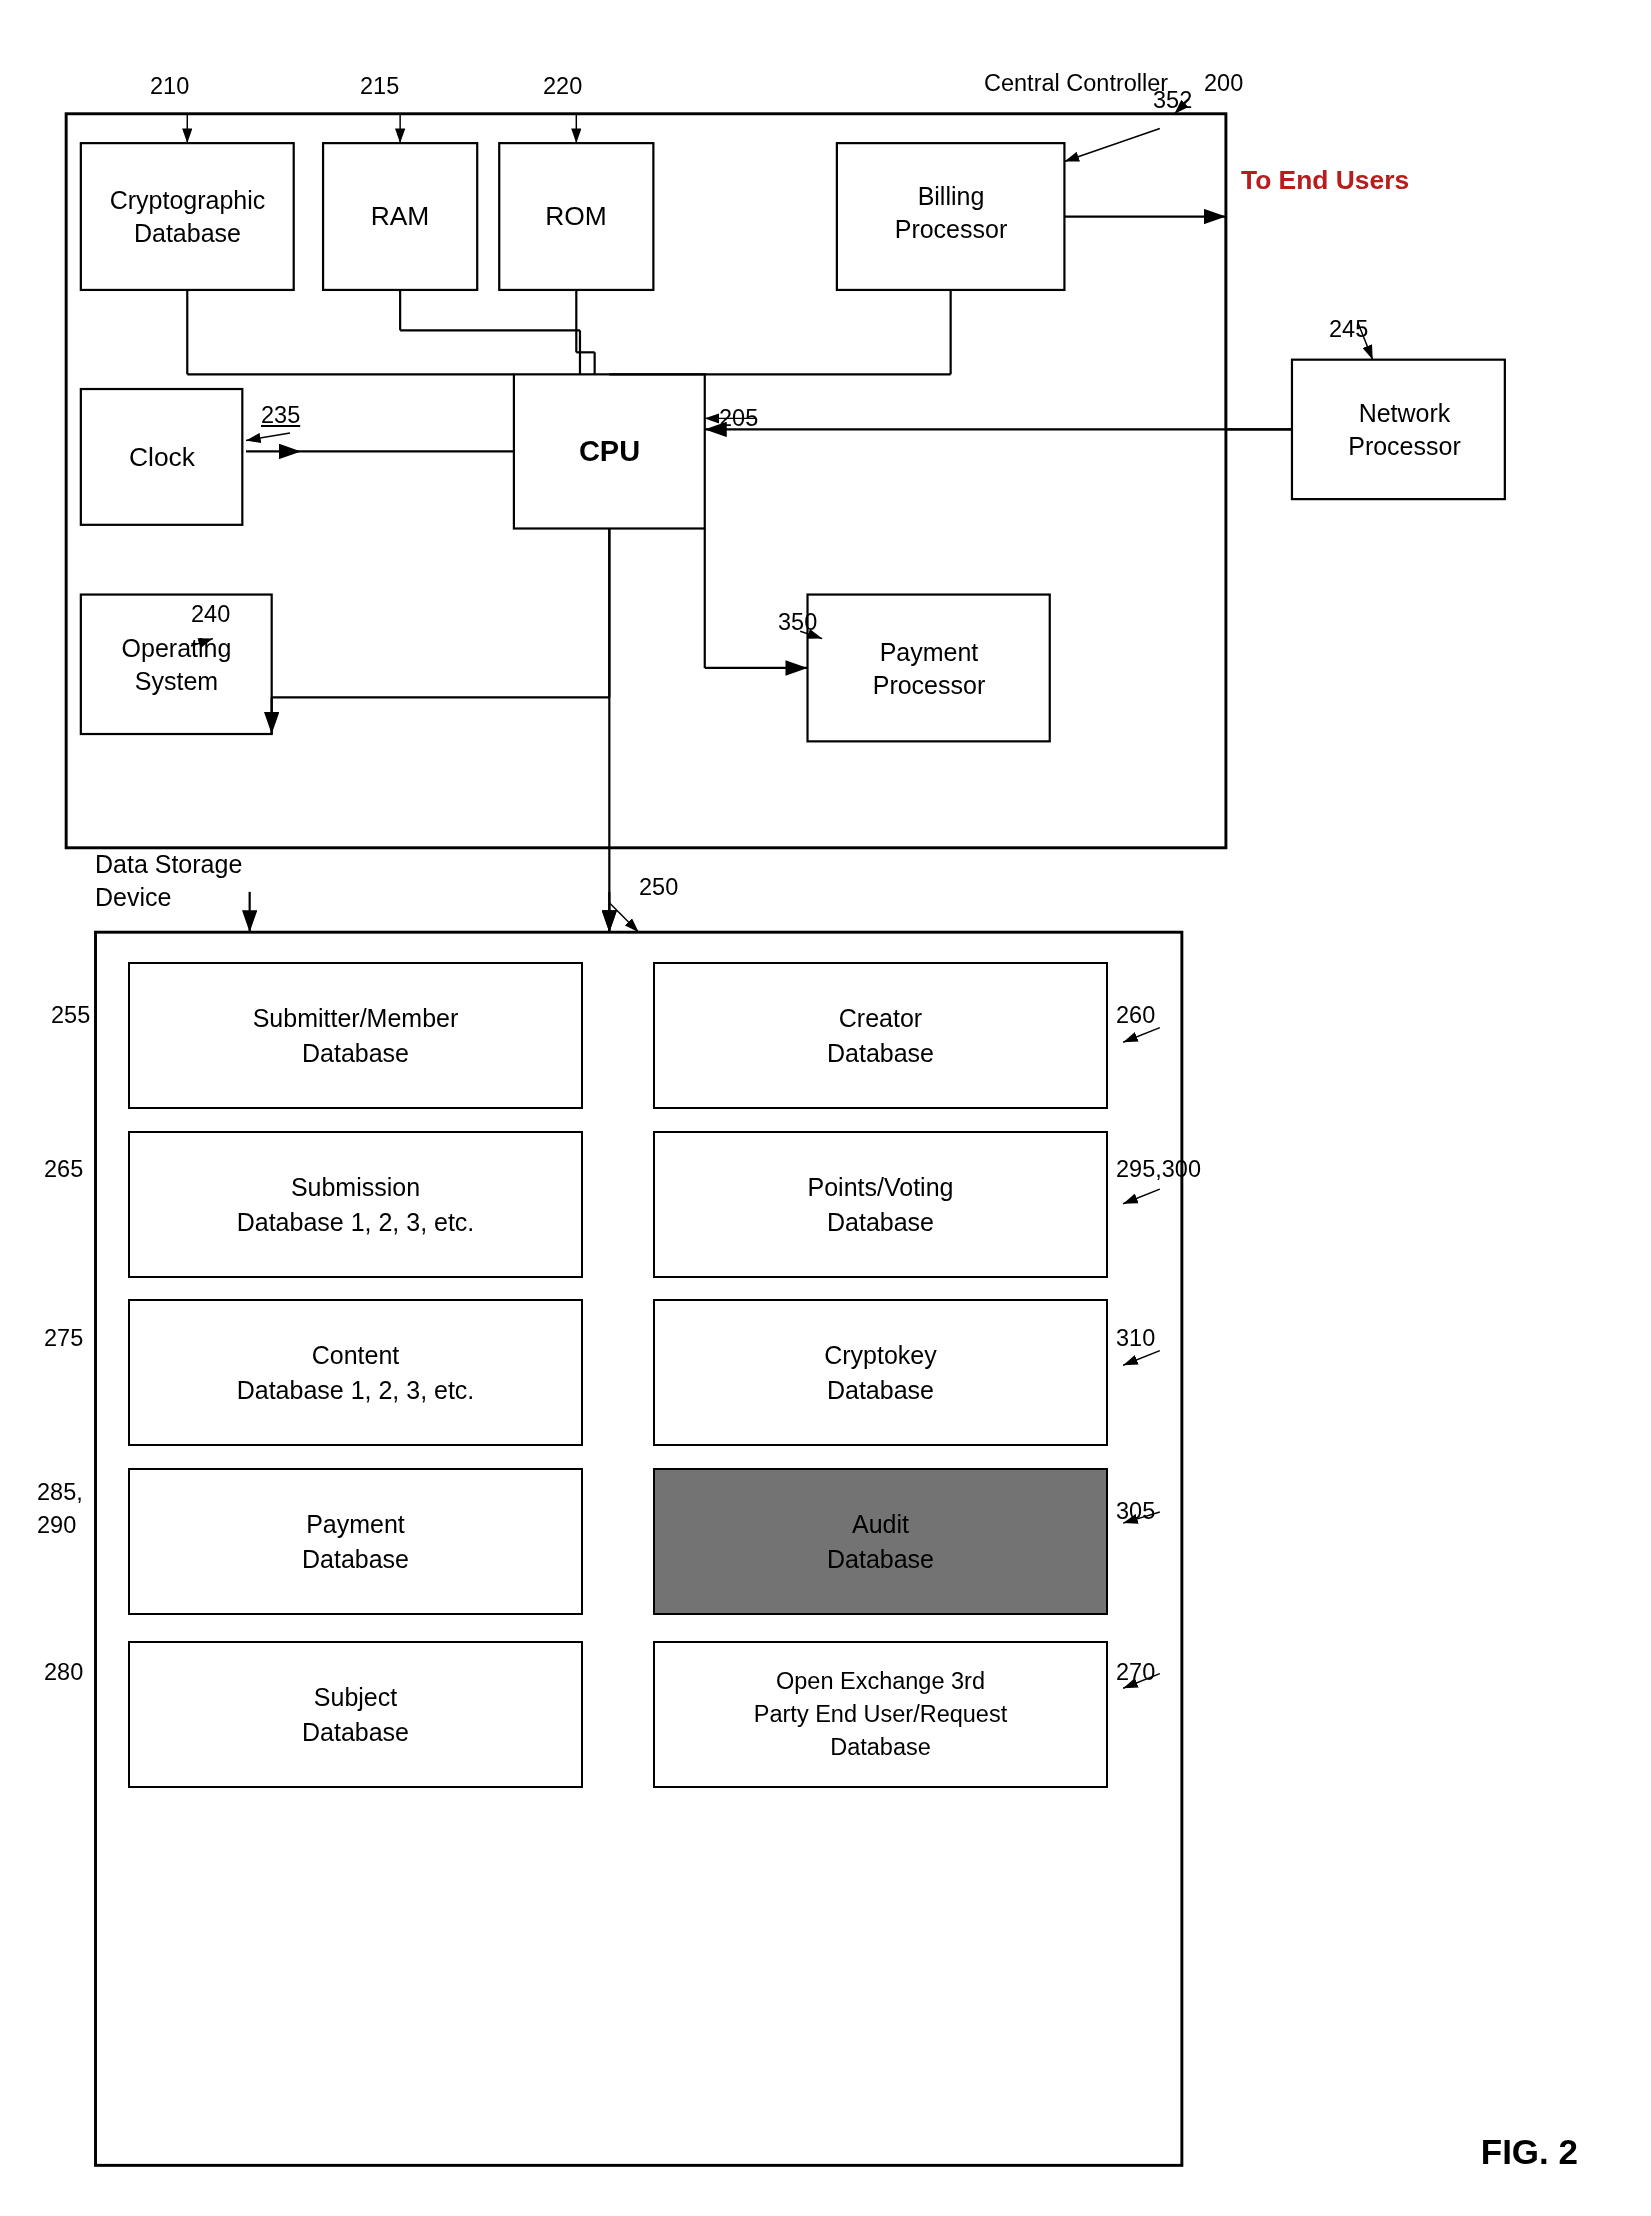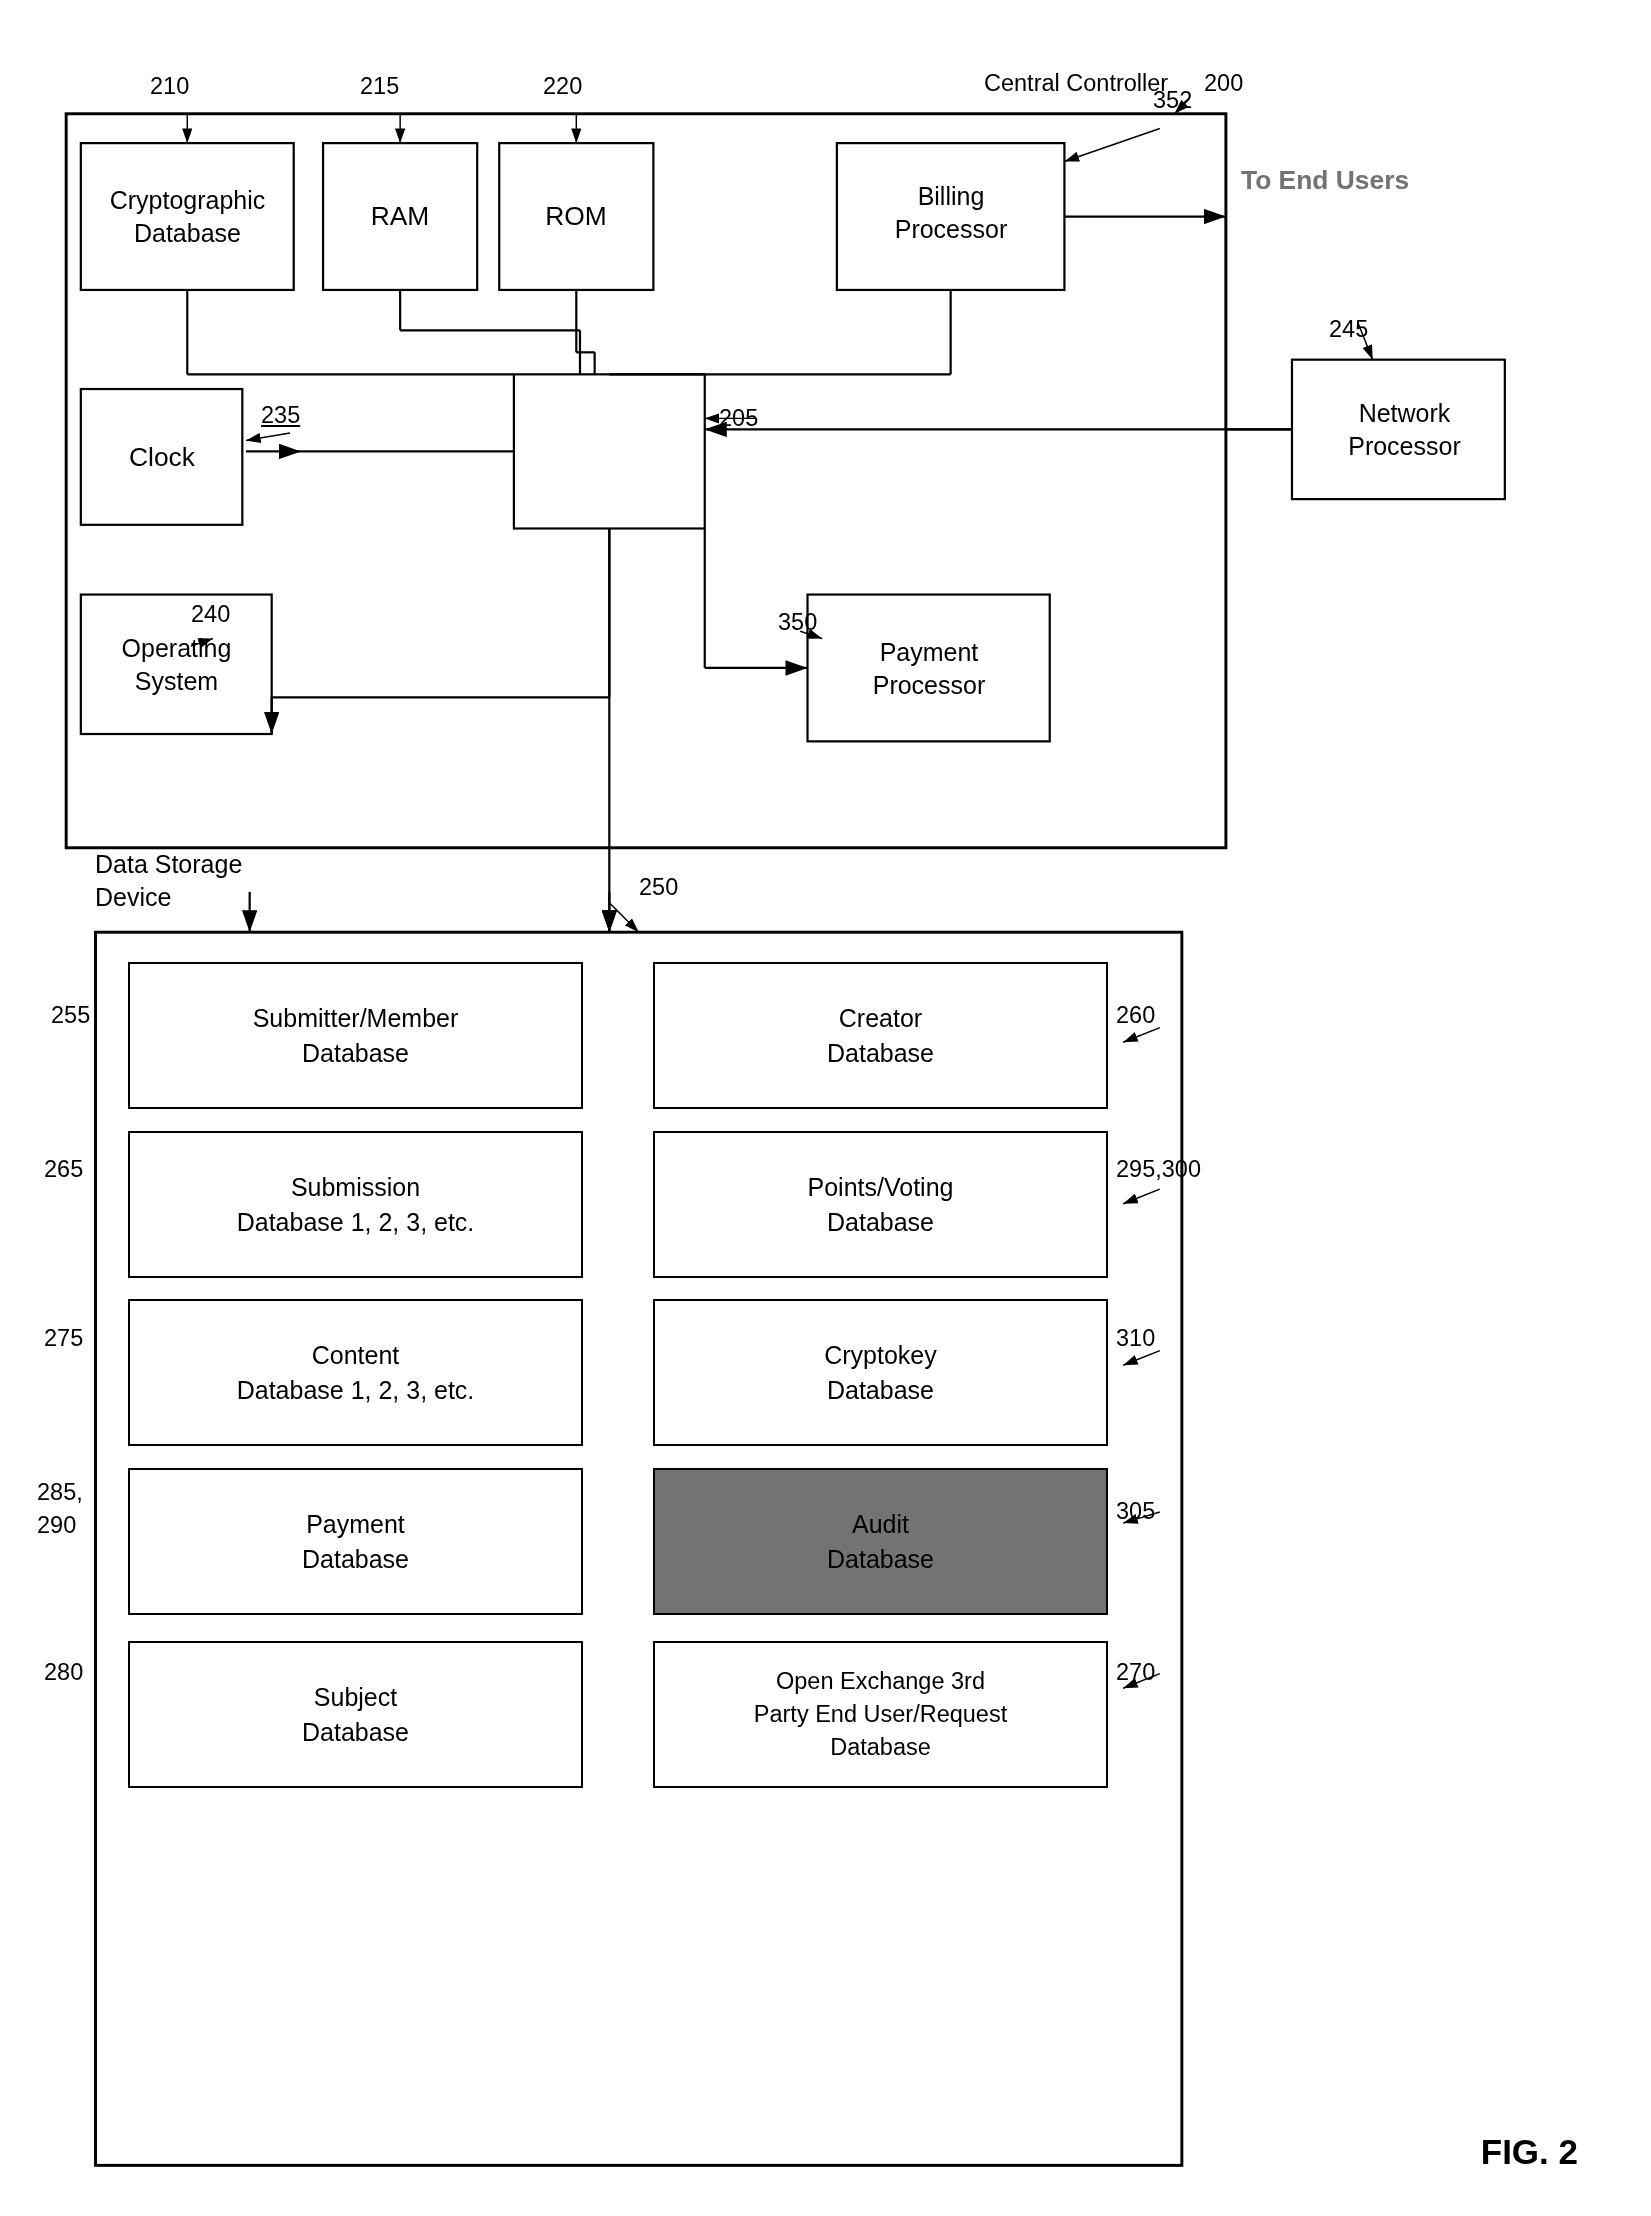--- a/index.html
+++ b/index.html
@@ -24,21 +24,21 @@
       position: absolute;
       font-size: 23.5px;
       font-weight: normal;
       color: #000;
     }
 
     .label-bold {
       position: absolute;
       font-size: 26.4px;
       font-weight: bold;
-      color: #737373;
+      color: #b91c1c;
     }
 
     
     .arrows-svg {
       position: absolute;
       top: 0;
       left: 0;
       width: 100%;
       height: 100%;
       pointer-events: none;
@@ -187,20 +187,21 @@
   <div style="position:absolute; top:143px; left:499px; width:154px; height:147px; display:flex; align-items:center; justify-content:center; text-align:center; font-size:26.4px;">ROM</div>
 
   <div style="position:absolute; top:143px; left:837px; width:228px; height:139px; display:flex; align-items:center; justify-content:center; text-align:center; font-size:25px; line-height:1.3;">Billing<br>Processor</div>
 
   <div class="label" style="top:402px; left:261px;text-decoration:underline;">235</div>
 
   <div style="position:absolute; top:389px; left:81px; width:162px; height:136px; display:flex; align-items:center; justify-content:center; text-align:center; font-size:26.4px;">Clock</div>
 
   <div class="label" style="top:405px; left:719px;">205</div>
 
+  <div style="position:absolute; top:374px; left:514px; width:191px; height:154px; display:flex; align-items:center; justify-content:center; text-align:center; font-size:29px; font-weight:bold;">CPU</div>
 
   <div class="label" style="top:601px; left:191px;">240</div>
 
   <div style="position:absolute; top:595px; left:81px; width:191px; height:139px; display:flex; align-items:center; justify-content:center; text-align:center; font-size:25px; line-height:1.3;">Operating<br>System</div>
 
   <div class="label" style="top:609px; left:778px;">350</div>
 
   <div style="position:absolute; top:595px; left:808px; width:242px; height:147px; display:flex; align-items:center; justify-content:center; text-align:center; font-size:25px; line-height:1.3;">Payment<br>Processor</div>
 
   <div class="label-bold" style="top:165px; left:1241px;">To End Users</div>

